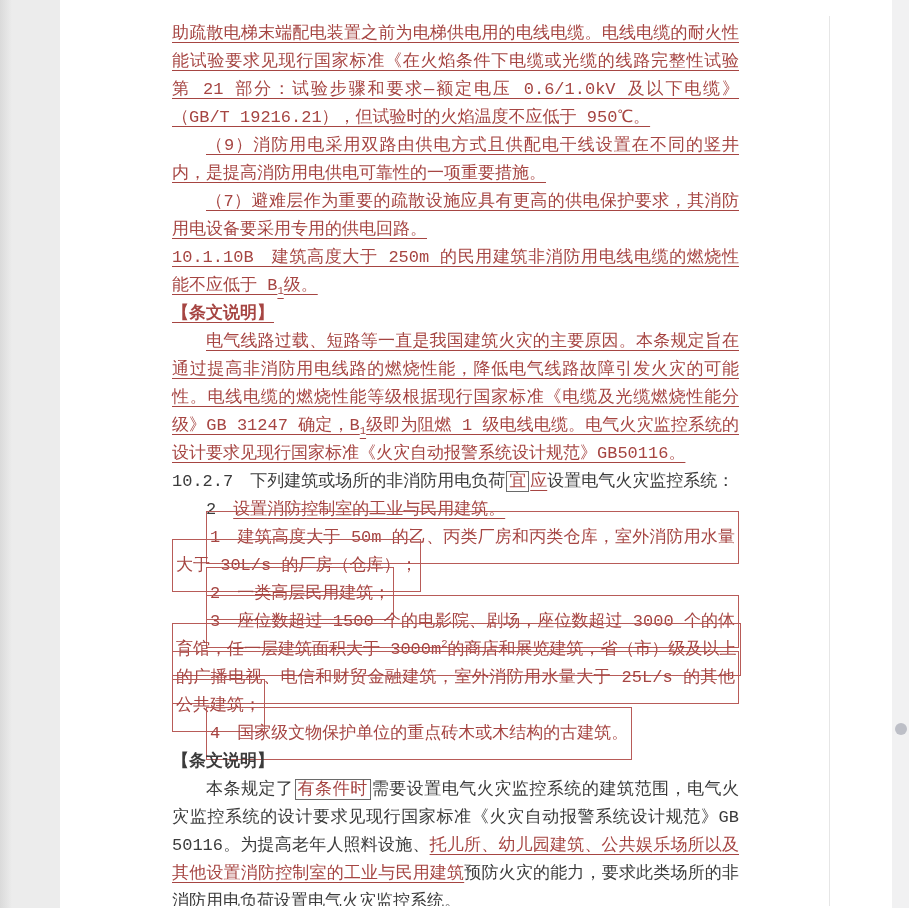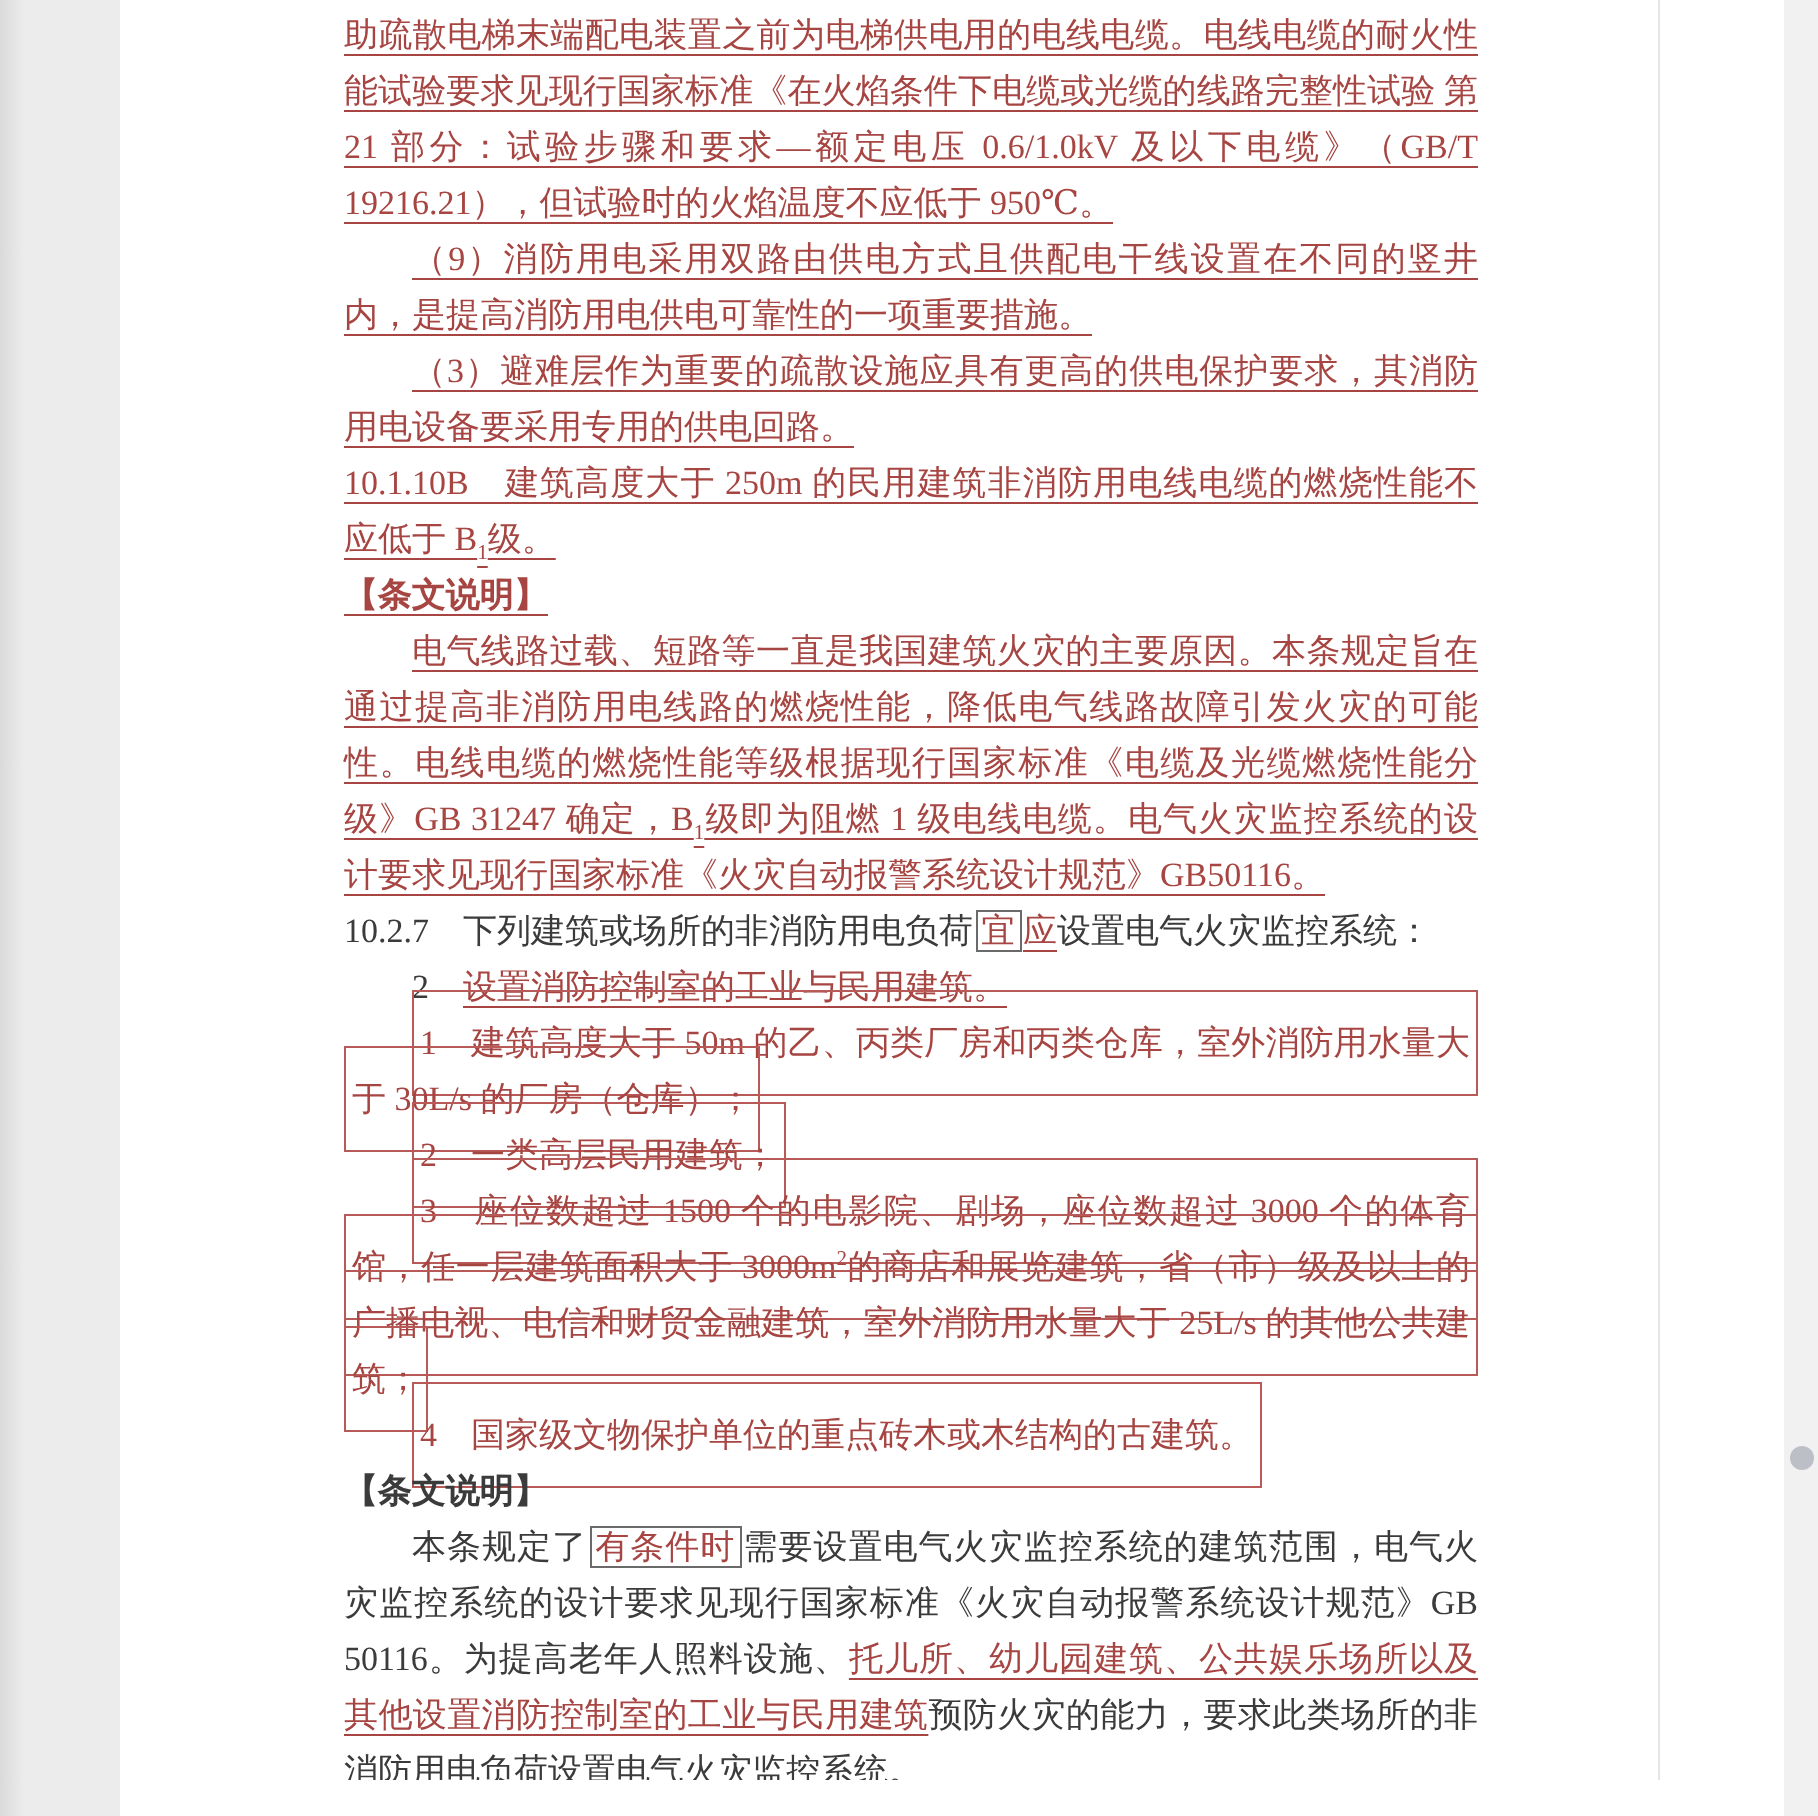--- a/index.html
+++ b/index.html
@@ -11,24 +11,25 @@
   }
   :root { --red:#a64542; --ink:#3b3b3b; }
 
   .viewer { position:relative; width:909px; height:908px; background:#ffffff; }
 
   .left-margin {
     position:absolute; left:0; top:0; width:60px; height:908px;
     background:linear-gradient(to right,#dadada 0px,#ececec 12px,#ececec 100%);
   }
   .page {
-    position:absolute; left:60px; top:0; width:770px; height:890px;
+    position:absolute; left:60px; top:16px; width:770px; height:890px;
     background:#ffffff;
     border-right:1px solid #e6e6e6;
     overflow:hidden;
+    font-family:Liberation Mono, monospace;
   }
   .content {
     position:absolute; left:112px; top:4px; width:567px;
     font-size:17px; line-height:28px;
     text-align:justify;
     color:var(--ink);
   }
   .right-rail {
     position:absolute; right:0; top:0; width:17px; height:908px;
     background:#f1f1f2;
@@ -69,21 +70,21 @@
 </head>
 <body>
 
 <div class="viewer">
   <div class="left-margin"></div>
 
   <div class="page">
     <div class="content" id="doc-content">
         <p class="para"><span class="c-red u">助疏散电梯末端配电装置之前为电梯供电用的电线电缆。电线电缆的耐火性能试验要求见现行国家标准《在火焰条件下电缆或光缆的线路完整性试验 第 21 部分：试验步骤和要求—额定电压 0.6/1.0kV 及以下电缆》（GB/T 19216.21），但试验时的火焰温度不应低于 950℃。</span></p>
         <p class="para indent"><span class="c-red u">（9）消防用电采用双路由供电方式且供配电干线设置在不同的竖井内，是提高消防用电供电可靠性的一项重要措施。</span></p>
-        <p class="para indent"><span class="c-red u">（3）避难层作为重要的疏散设施应具有更高的供电保护要求，其消防用电设备要采用专用的供电回路。</span></p>
+        <p class="para indent"><span class="c-red u">（7）避难层作为重要的疏散设施应具有更高的供电保护要求，其消防用电设备要采用专用的供电回路。</span></p>
         <p class="para"><span class="c-red u">10.1.10B　建筑高度大于 250m 的民用建筑非消防用电线电缆的燃烧性能不应低于 B</span><sub class="c-red u">1</sub><span class="c-red u">级。</span></p>
         <p class="para"><span class="c-red u b">【条文说明】</span></p>
         <p class="para indent"><span class="c-red u">电气线路过载、短路等一直是我国建筑火灾的主要原因。本条规定旨在通过提高非消防用电线路的燃烧性能，降低电气线路故障引发火灾的可能性。电线电缆的燃烧性能等级根据现行国家标准《电缆及光缆燃烧性能分级》GB 31247 确定，B</span><sub class="c-red u">1</sub><span class="c-red u">级即为阻燃 1 级电线电缆。电气火灾监控系统的设计要求见现行国家标准《火灾自动报警系统设计规范》GB50116。</span></p>
         <p class="para"><span class="c-black">10.2.7　下列建筑或场所的非消防用电负荷</span><span class="c-red box-dark">宜</span><span class="c-red u">应</span><span class="c-black">设置电气火灾监控系统：</span></p>
         <p class="para indent"><span class="c-black">2　</span><span class="c-red u">设置消防控制室的工业与民用建筑。</span></p>
         <p class="para indent"><span class="box-red"><span class="c-red">1　建筑高度大于 50m 的乙、丙类厂房和丙类仓库，室外消防用水量大于 30L/s 的厂房（仓库）；</span></span></p>
         <p class="para indent"><span class="box-red"><span class="c-red">2　一类高层民用建筑；</span></span></p>
         <p class="para indent"><span class="box-red"><span class="c-red">3　座位数超过 1500 个的电影院、剧场，座位数超过 3000 个的体育馆，任一层建筑面积大于 3000m</span><sup class="c-red">2</sup><span class="c-red">的商店和展览建筑，省（市）级及以上的广播电视、电信和财贸金融建筑，室外消防用水量大于 25L/s 的其他公共建筑；</span></span></p>
         <p class="para indent"><span class="box-red"><span class="c-red">4　国家级文物保护单位的重点砖木或木结构的古建筑。</span></span></p>
         <p class="para"><span class="c-black b">【条文说明】</span></p>

